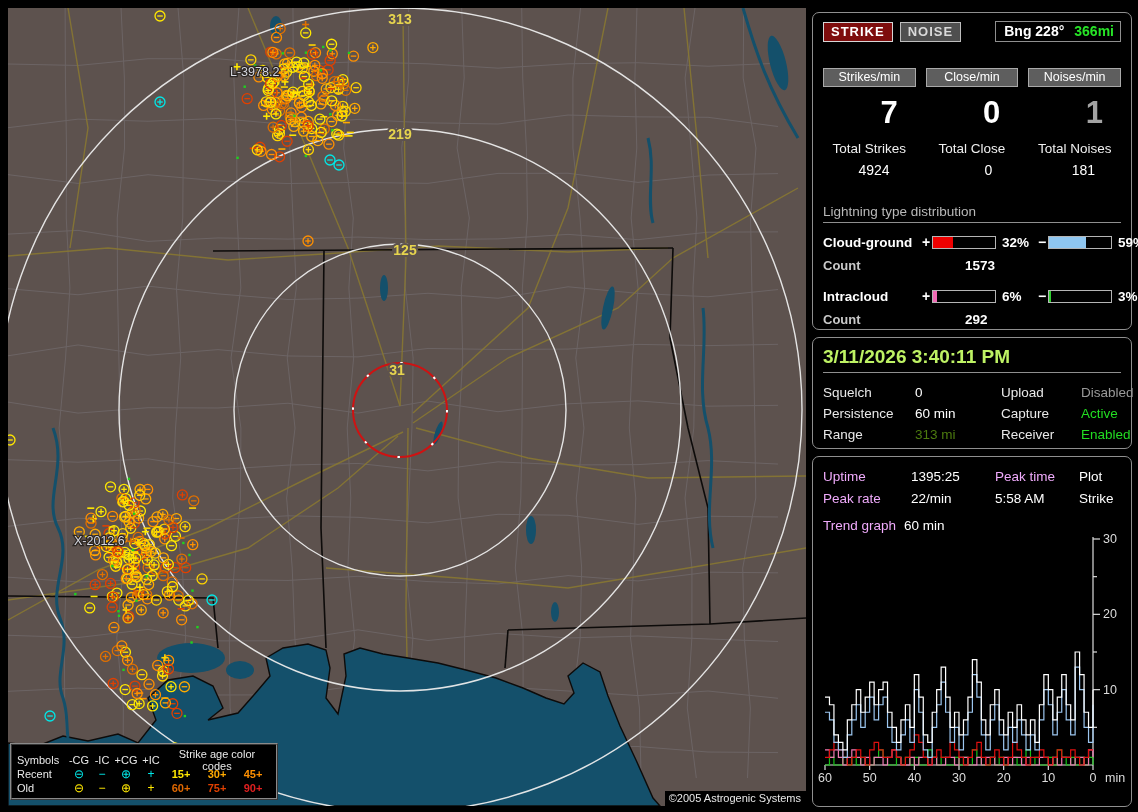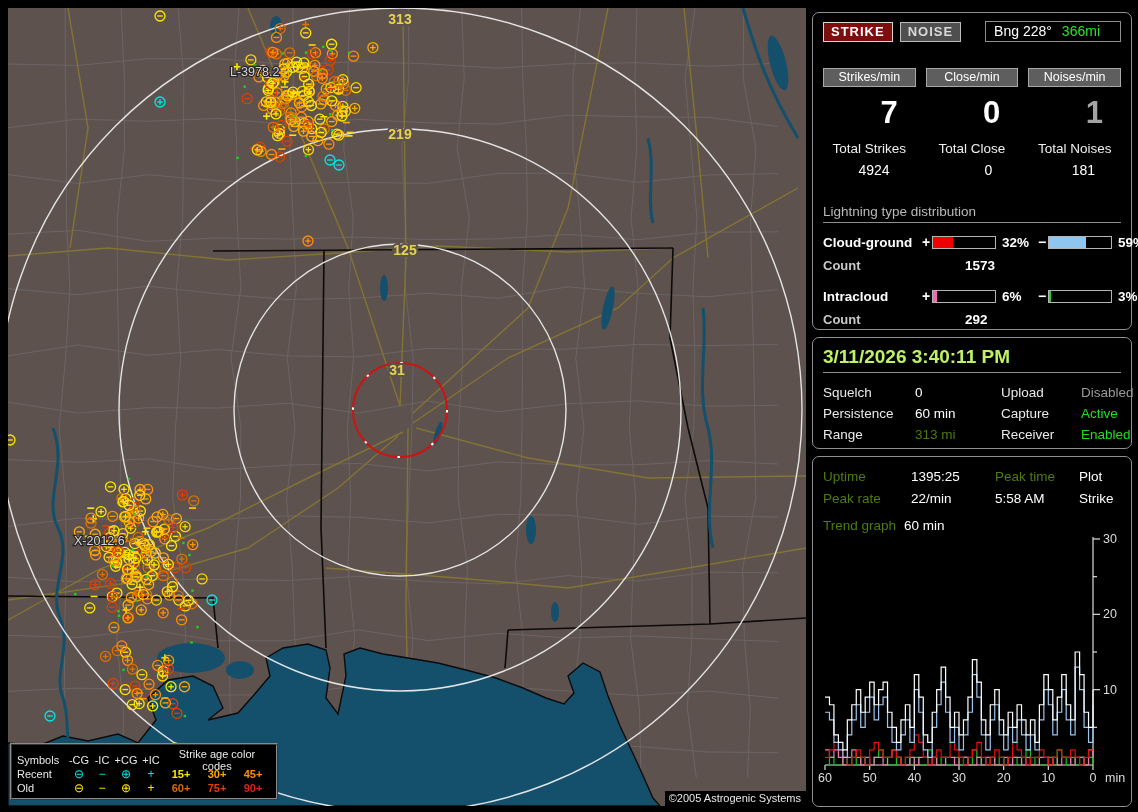--- a/index.html
+++ b/index.html
@@ -20,21 +20,21 @@
   .sidebar{position:absolute;left:812px;top:12px;width:320px;}
   .sbox{background:#000;border:1px solid #8f8f8f;border-radius:7px;padding:8px 10px;margin-bottom:7px;box-sizing:border-box;}
   .box1{height:318px;}
   .box2{height:112px;}
   .box3{height:351px;margin-bottom:0;}
 
   .toprow{display:flex;align-items:center;}
   .btn{font-weight:bold;font-size:13px;letter-spacing:1px;padding:1px 7px 2px 7px;cursor:pointer;}
   .btn-strike{background:#7e0d0d;color:#fff;border:1px solid #d6d6d6;}
   .btn-noise{background:#4f4f4f;color:#d9d9d9;border:1px solid #bdbdbd;margin-left:7px;}
-  .bng{margin-left:auto;background:#000;border:1px solid #8f8f8f;padding:1px 20px 2px 8px;font-size:14px;font-weight:normal;white-space:nowrap;}
+  .bng{margin-left:auto;background:#000;border:1px solid #8f8f8f;padding:1px 6px 2px 8px;font-size:14px;font-weight:bold;white-space:nowrap;}
   .bng .b1{color:#fff;}
   .bng .b2{color:#27e427;margin-left:10px;}
 
   .statgrid{display:grid;grid-template-columns:1fr 1fr 1fr;column-gap:10px;margin-top:26px;}
   .minibtn{background:#5e5e5e;border:1px solid #a9a9a9;color:#fff;font-size:12.5px;text-align:center;
            padding:1px 0 2px 0;cursor:pointer;}
   .rate{font-size:31px;font-weight:bold;text-align:right;padding-right:18px;margin-top:8px;height:40px;}
   .totlabel{color:#efefef;font-size:13.5px;text-align:center;margin-top:6px;}
   .totval{color:#fff;font-size:14px;text-align:right;padding-right:26px;margin-top:6px;}
 
@@ -48,21 +48,21 @@
   .countrow{display:grid;grid-template-columns:97px 140px 1fr;margin-top:8px;gap:45px;}
   .countrow .clabel{color:#c9c9c9;font-weight:bold;font-size:13px;}
   .countrow .cval{color:#fff;font-weight:bold;font-size:13.5px;}
 
   .datetime{color:#bef264;font-size:19px;font-weight:bold;padding-bottom:4px;border-bottom:1px solid #8f8f8f;}
   .statusgrid{display:grid;grid-template-columns:92px 86px 80px 1fr;row-gap:6px;margin-top:12px;font-size:13.5px;}
   .statusgrid .sl{color:#e9e9e9;}
   .statusgrid .sv{color:#fff;}
 
   .sessgrid{display:grid;grid-template-columns:88px 84px 84px 1fr;row-gap:7px;font-size:13.5px;margin-top:4px;}
-  .glabel{color:#4d7c0f;}
+  .glabel{color:#f0abfc;}
   .gval{color:#fff;}
   .trendrow{display:flex;font-size:13.5px;margin-top:12px;}
   .trendrow .tv{color:#fff;margin-left:8px;}
   #trend-svg{margin-top:0px;margin-left:-6px;}
 </style>
 </head>
 <body>
 
 <div class="map-panel">
   <svg id="map-svg" width="798" height="798" viewBox="0 0 798 798">

